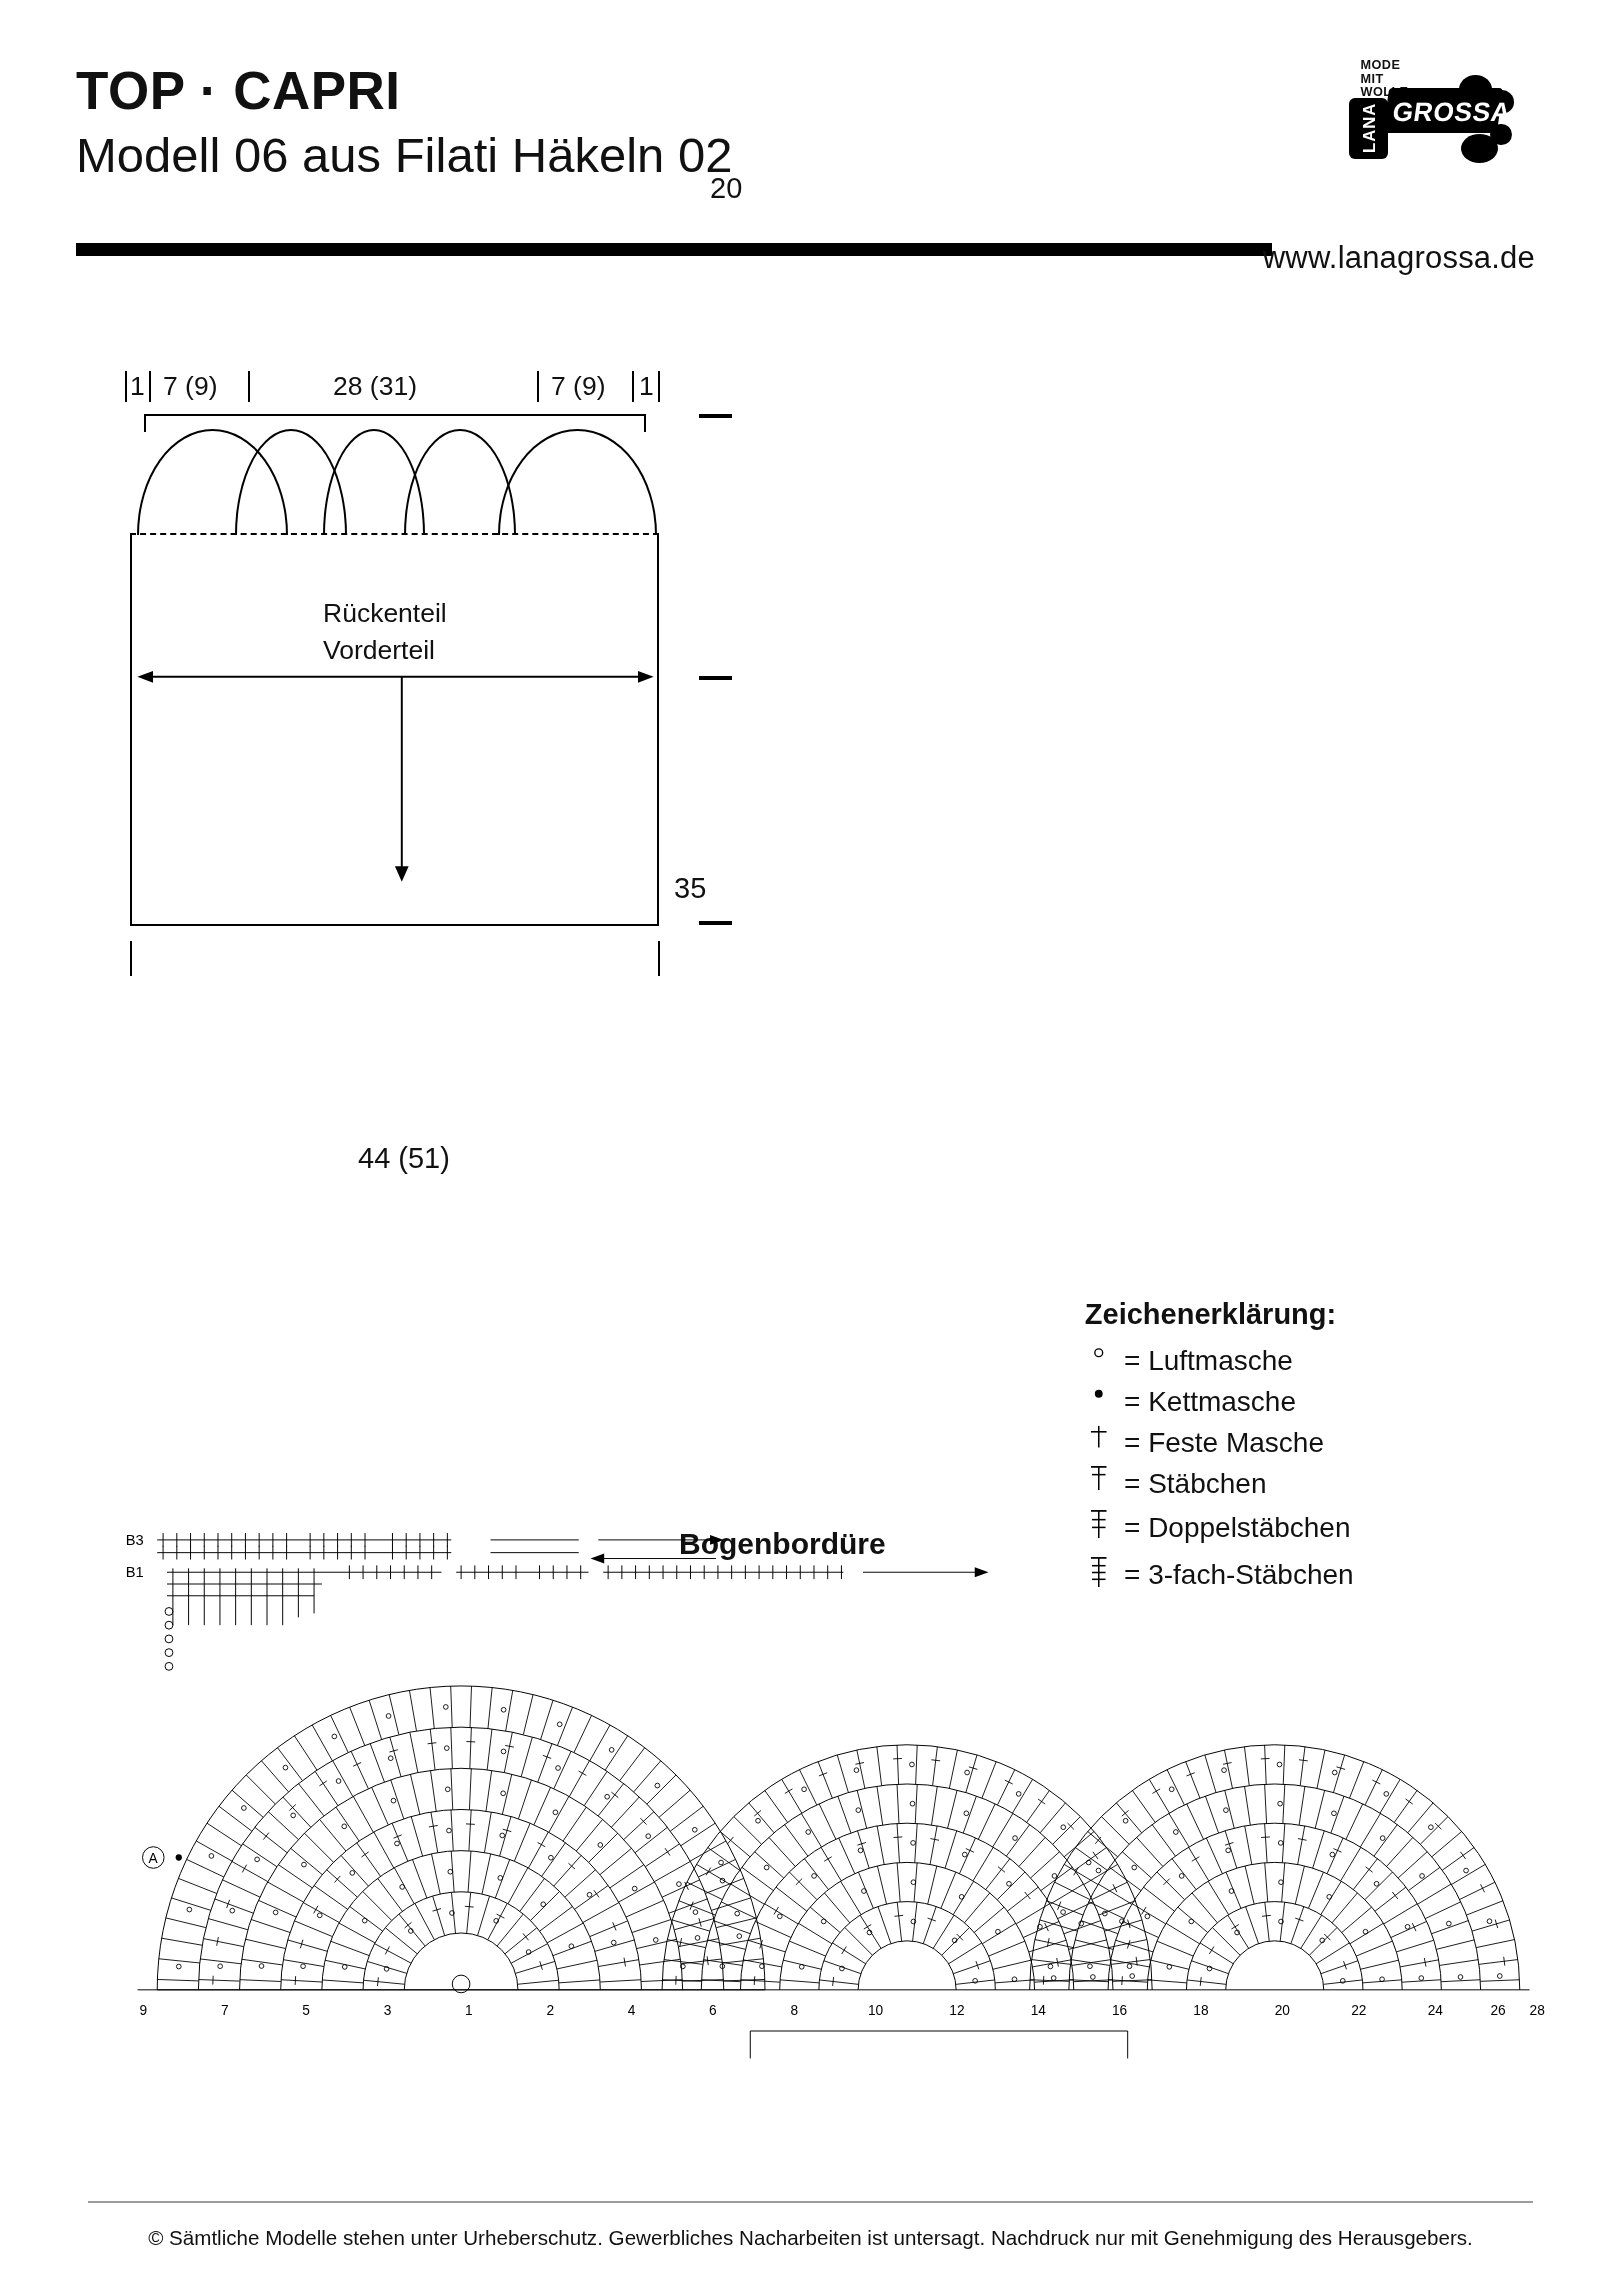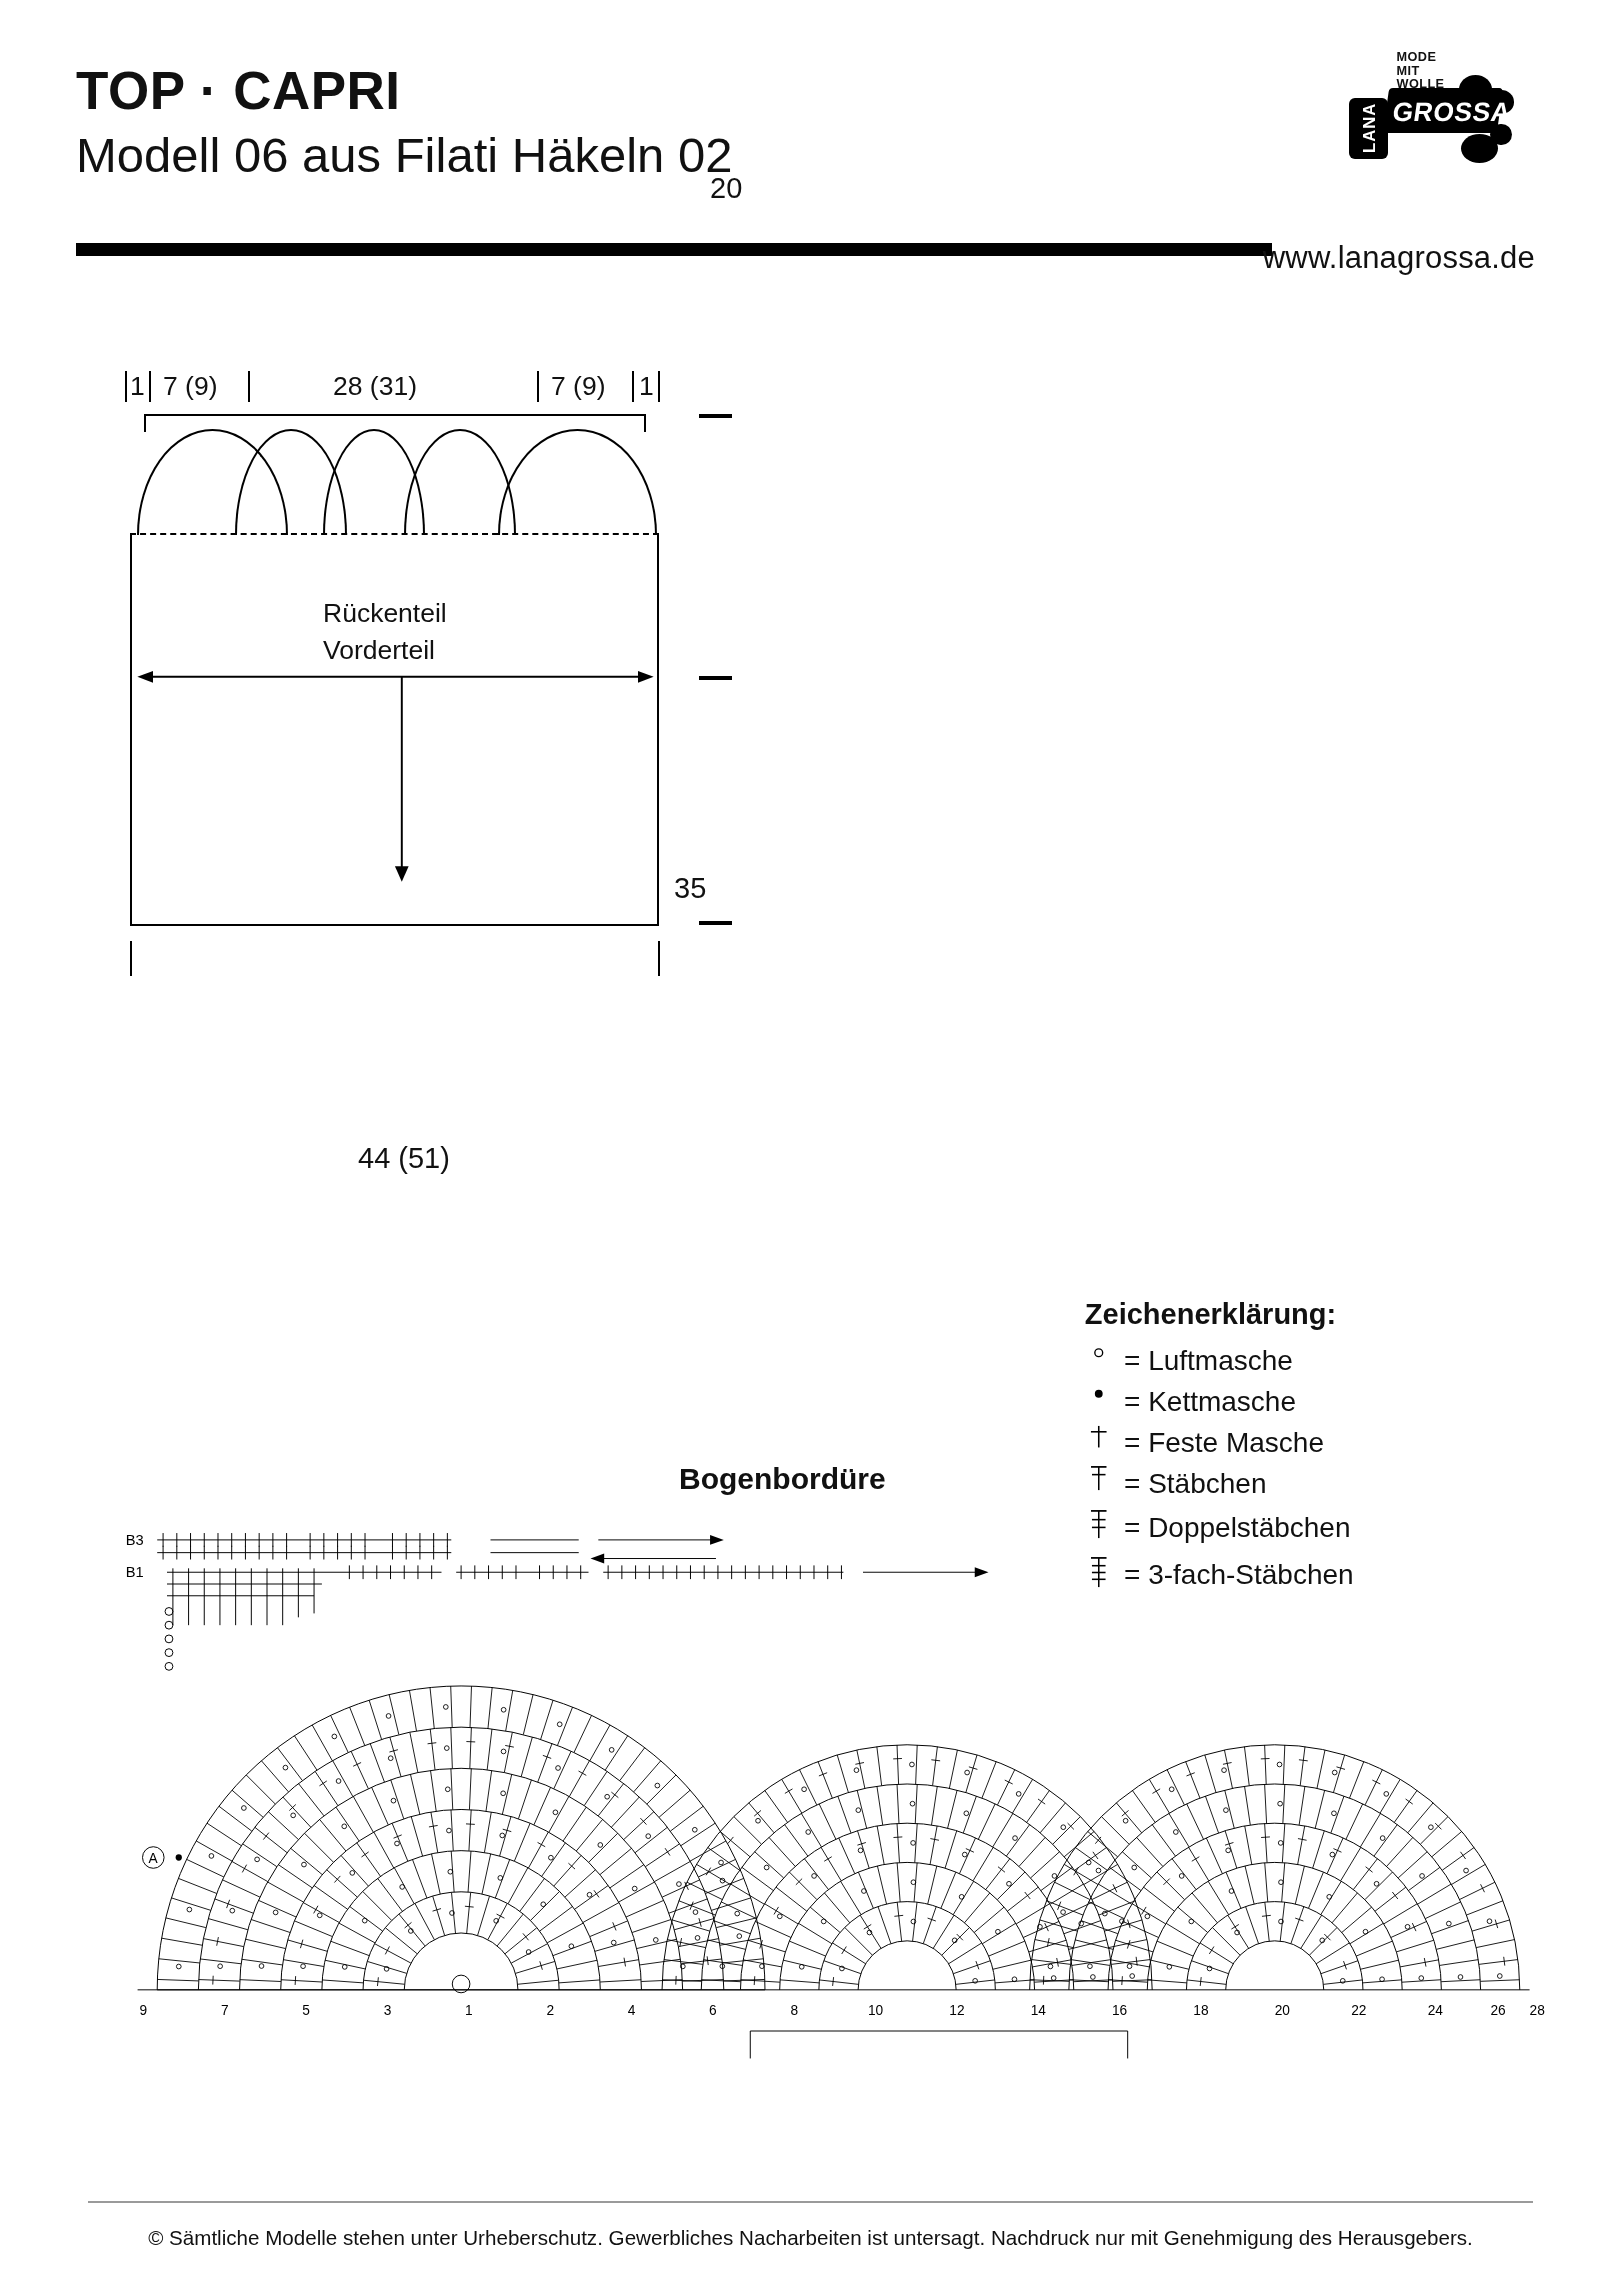--- a/index.html
+++ b/index.html
@@ -62,26 +62,25 @@
   #logo {
     position: absolute;
     left: 1343px;
     top: 51px;
     width: 196px;
     height: 132px;
   }
   #logo-mode {
     position: absolute;
     left: 17.6px;
-    top: 0px;
+    top: 8px;
     font-size: 12.7px;
     font-weight: bold;
     line-height: 13.7px;
     letter-spacing: 0.4px;
-    margin-left: 36px;
   }
   .logo-blob {
     position: absolute;
     background: #000;
     border-radius: 50%;
   }
   #logo-main {
     position: absolute;
     left: 0px;
     top: 21.6px;
@@ -244,21 +243,21 @@
   }
   .legend-text {
     white-space: nowrap;
   }
   .sym-svg { display: block; margin: 0 auto; }
 
   
   #bogen-title {
     position: absolute;
     left: 679px;
-    top: 1462px;
+    top: 1527px;
     font-size: 30px;
     font-weight: bold;
     text-align: center;
   }
   #chart-area {
     position: absolute;
     left: 118px;
     top: 1529px;
     width: 1441px;
     height: 608px;

